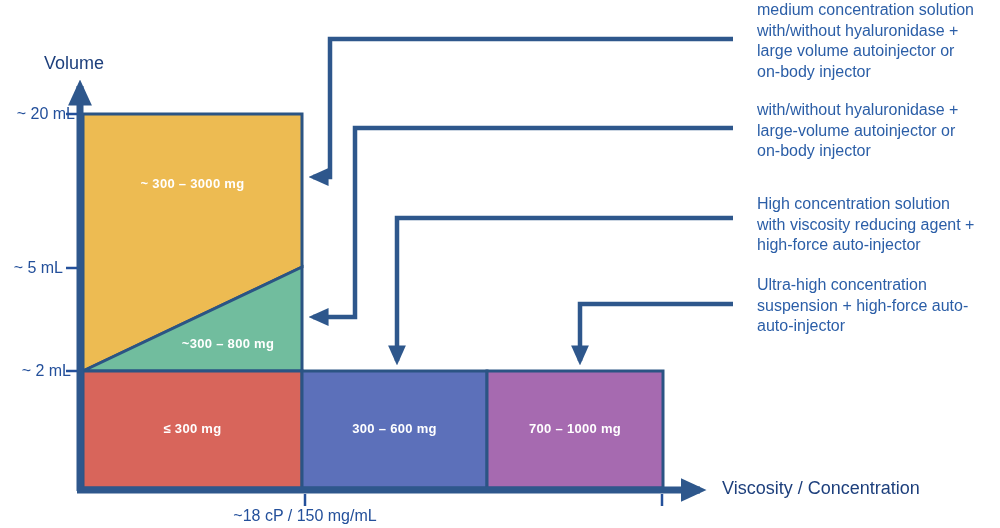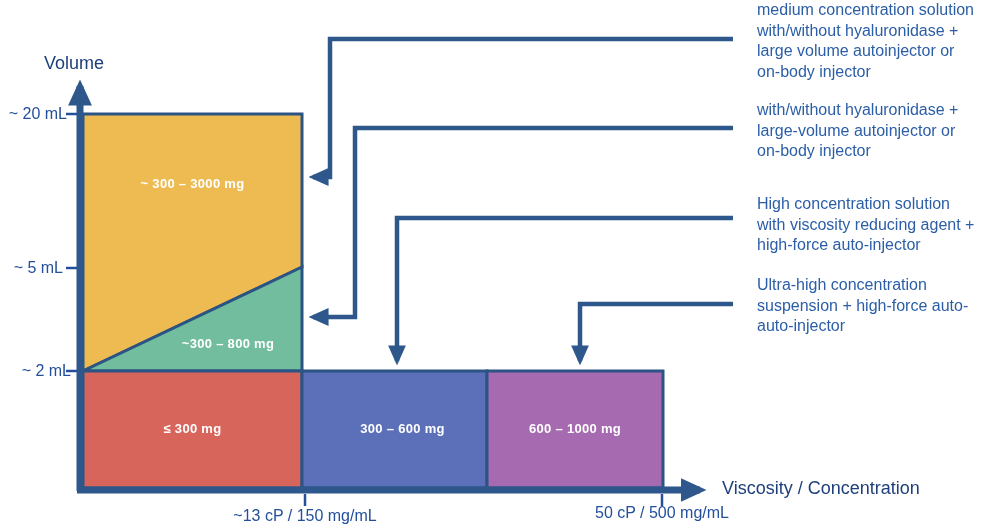--- a/index.html
+++ b/index.html
@@ -48,32 +48,31 @@
 
     <path d="M733,39 L330,39 L330,177 L313,177" fill="none" stroke="#2e578c" stroke-width="4.5" marker-end="url(#arrow-s)"></path>
     <path d="M733,128 L355,128 L355,317 L313,317" fill="none" stroke="#2e578c" stroke-width="4.5" marker-end="url(#arrow-s)"></path>
     <path d="M733,218 L397,218 L397,361" fill="none" stroke="#2e578c" stroke-width="4.5" marker-end="url(#arrow-s)"></path>
     <path d="M733,304 L580,304 L580,361" fill="none" stroke="#2e578c" stroke-width="4.5" marker-end="url(#arrow-s)"></path>
   </svg>
 
   <div class="txt axis-title" style="left:44px;top:53px;">Volume</div>
   <div class="txt axis-title" style="left:722px;top:478px;">Viscosity / Concentration</div>
 
-  <div class="txt tick-label ta-r" style="left:4px;top:105px;width:63px;">~ 20 mL</div>
+  <div class="txt tick-label ta-r" style="left:12px;top:105px;width:63px;">~ 20 mL</div>
   <div class="txt tick-label ta-r" style="left:0;top:259px;width:63px;">~ 5 mL</div>
   <div class="txt tick-label ta-r" style="left:0;top:362px;width:63px;margin-left:8px;">~ 2 mL</div>
 
-  <div class="txt tick-label ta-c" style="left:185px;top:507px;width:240px;">~13 cP / 150 mg/mL</div>
-  <div class="txt tick-label ta-c" style="left:542px;top:504px;width:240px;">50 cP / 500 mg/mL</div>
+  <div class="txt tick-label ta-c" style="left:185px;top:507px;width:240px;">~18 cP / 150 mg/mL</div>
 
   <div class="txt region-label" style="left:83px;top:176px;width:219px;">~ 300 – 3000 mg</div>
   <div class="txt region-label" style="left:128px;top:336px;width:200px;">~300 – 800 mg</div>
   <div class="txt region-label" style="left:83px;top:421px;width:219px;">≤ 300 mg</div>
-  <div class="txt region-label" style="left:302px;top:421px;width:185px;padding-left:8px;">300 – 600 mg</div>
-  <div class="txt region-label" style="left:487px;top:421px;width:176px;">600 – 1000 mg</div>
+  <div class="txt region-label" style="left:302px;top:421px;width:185px;">300 – 600 mg</div>
+  <div class="txt region-label" style="left:487px;top:421px;width:176px;">700 – 1000 mg</div>
 
   <div class="txt annotation" style="left:757px;top:0px;">medium concentration solution
 with/without hyaluronidase +
 large volume autoinjector or
 on-body injector</div>
   <div class="txt annotation" style="left:757px;top:100px;">with/without hyaluronidase +
 large-volume autoinjector or
 on-body injector</div>
   <div class="txt annotation" style="left:757px;top:194px;">High concentration solution
 with viscosity reducing agent +

